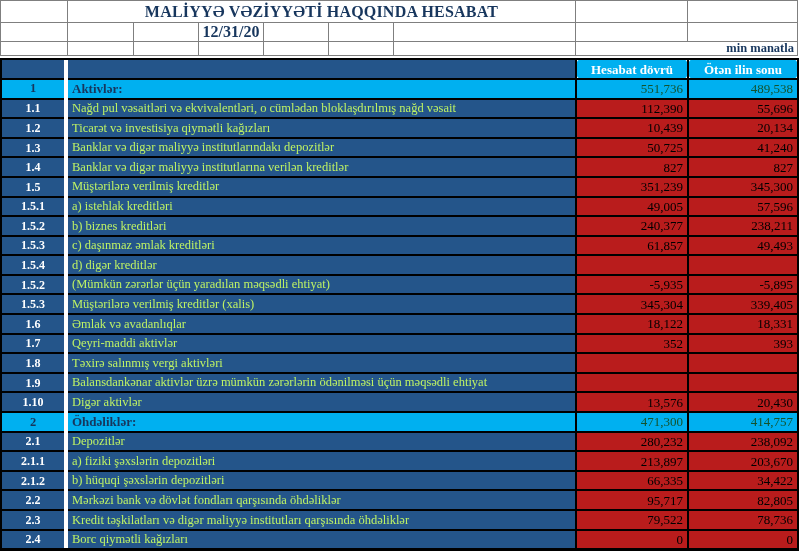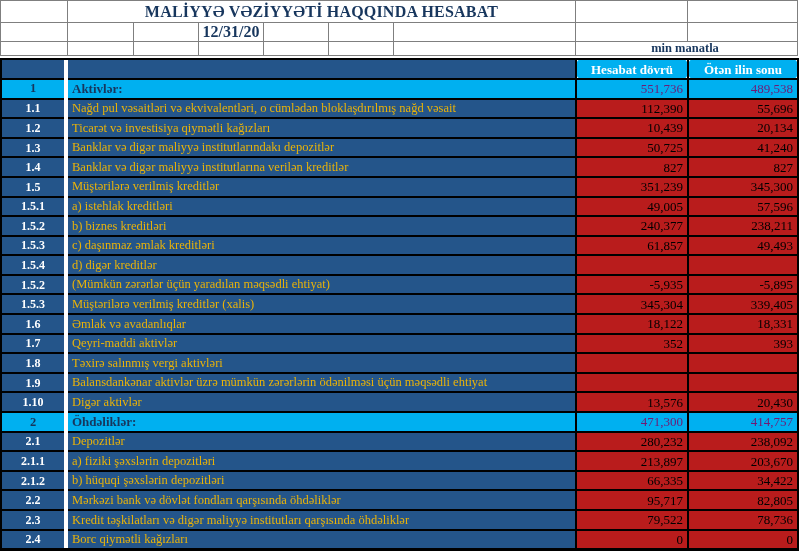--- a/index.html
+++ b/index.html
@@ -4,42 +4,42 @@
 <style>
   html,body { margin:0; padding:0; background:#ffffff; }
   body { width:800px; height:556px; font-family:"Liberation Serif","DejaVu Serif",serif; }
   .page { position:relative; width:800px; height:556px; background:#ffffff; overflow:hidden; }
 
   
   .topgrid { border-collapse:collapse; table-layout:fixed; width:797px; color:#17365D; font-weight:bold; }
   .topgrid td { border:1px solid #7f7f7f; padding:0; white-space:nowrap; overflow:hidden; line-height:1.1; }
   .topgrid tr.r1 td { height:21px; }
   .topgrid tr.r2 td { height:13px; }
-  .topgrid tr.r3 td { height:13px;text-align:center; }
+  .topgrid tr.r3 td { height:13px; }
   .title-cell { text-align:center; font-size:16px; letter-spacing:0.2px; }
   .date-cell  { text-align:center; font-size:16px; }
   .unit-cell  { text-align:right; font-size:12.5px; padding-right:3px !important; }
 
   
   .main { border-collapse:collapse; table-layout:fixed; width:797px; margin-top:2px;
           border:2px solid #000; border-bottom:3px solid #000; }
   .main td { height:17.6px; padding:0; line-height:1; vertical-align:middle;
              white-space:nowrap; overflow:hidden; }
   .main .num    { background:#24558A; color:#ffffff; font-weight:bold; text-align:center;
                   font-size:12px; border-bottom:2px solid #000; border-left:2px solid #000; }
   .main .gutter { background:#ffffff; border:none; }
-  .main .label  { background:#24558A; color:#eab308; font-size:12.5px; text-align:left;
+  .main .label  { background:#24558A; color:#bef264; font-size:12.5px; text-align:left;
                   padding-left:4px; border-bottom:2px solid #000; border-right:2px solid #000; }
   .main .val    { background:#b91c1c; color:#000000; font-size:13px; text-align:right;
                   padding-right:4px; border-bottom:2px solid #000; border-right:2px solid #000; }
   .main .colhead { background:#00B0F0; color:#ffffff; font-weight:bold; text-align:center;
                   font-size:13px; border-bottom:2px solid #000; border-right:2px solid #000;border-radius:6px; }
   .main tr.section .num   { background:#00B0F0; color:#17365D; font-size:12.5px; }
   .main tr.section .label { background:#00B0F0; color:#17365D; font-weight:bold; font-size:13px; }
-  .main tr.section .val   { background:#00B0F0; color:#701a75;padding-left:44px; }
+  .main tr.section .val   { background:#00B0F0; color:#14532d;padding-left:44px; }
 </style>
 </head>
 <body>
 
 <div class="page">
 
   <table class="topgrid">
     <colgroup>
       <col style="width:67px">
         <col style="width:66px">

